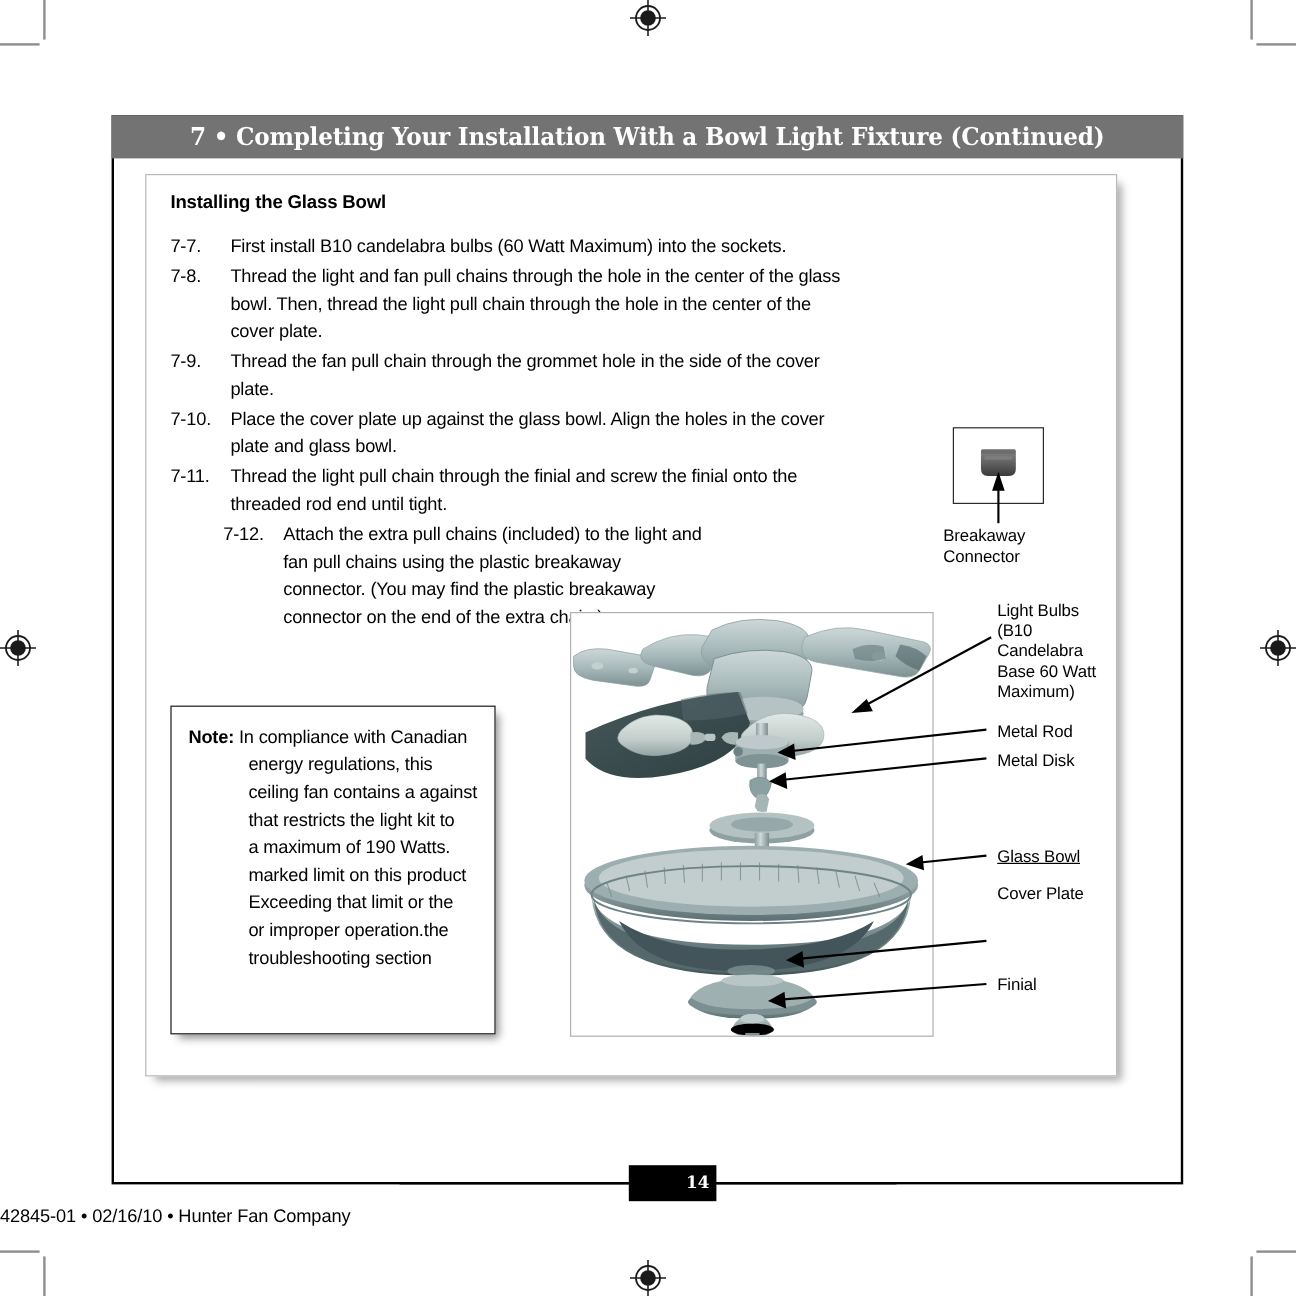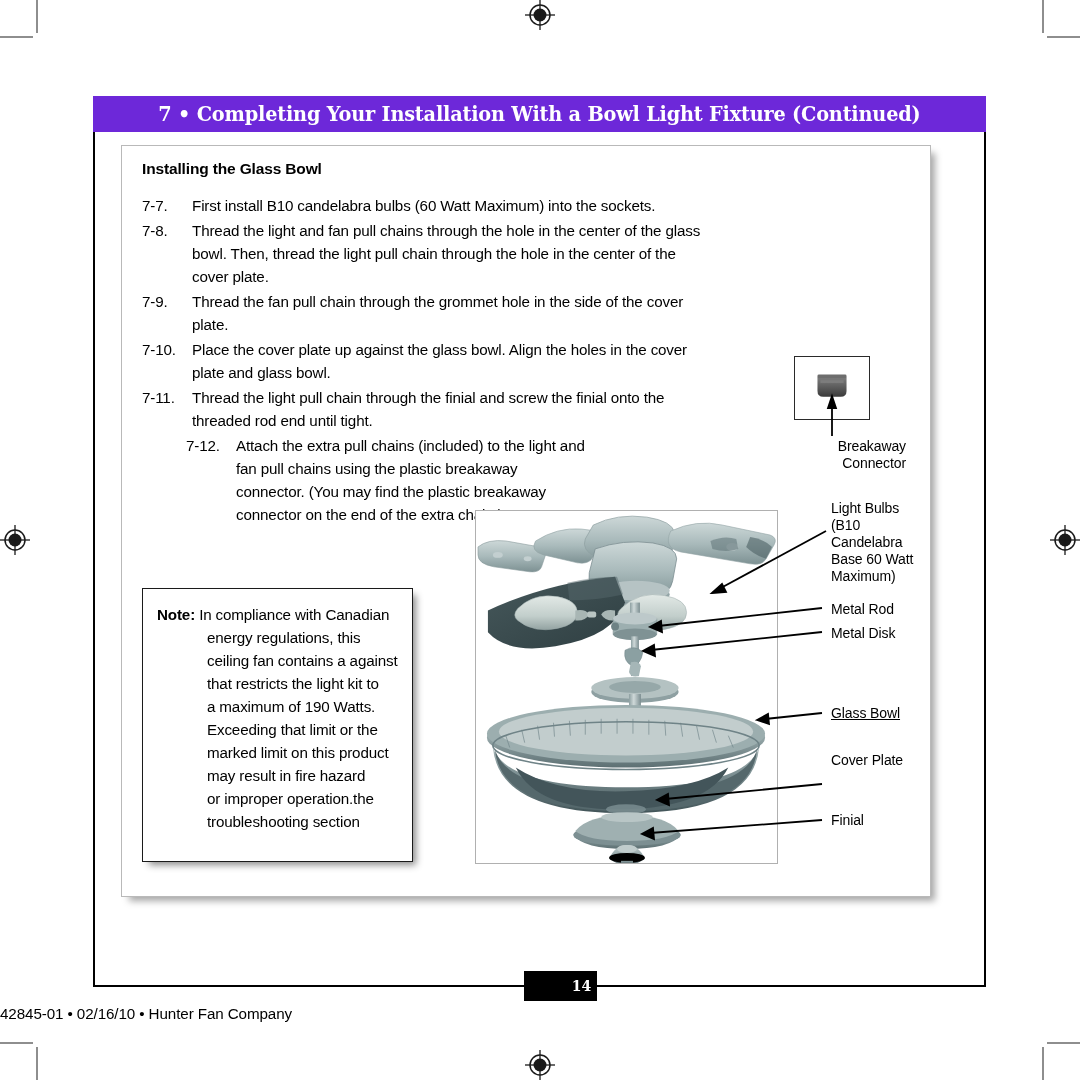--- a/index.html
+++ b/index.html
@@ -32,21 +32,21 @@
     background: #ffffff;
   }
 
   
   #title-bar {
     position: absolute;
     left: 93px;
     top: 96px;
     width: 893px;
     height: 36px;
-    background: #6d28d9;
+    background: #737373;
     color: #ffffff;
     display: flex;
     align-items: center;
     justify-content: center;
     box-sizing: border-box;
   }
   #title-bar .title-text {
     font-family: "DejaVu Serif", serif;
     font-weight: bold;
     font-size: 20.5px;
@@ -142,21 +142,21 @@
     height: 64px;
     border: 1.5px solid #2a2a2a;
     box-sizing: border-box;
     background: #ffffff;
   }
   #breakaway-caption {
     position: absolute;
     left: 786px;
     top: 438px;
     width: 120px;
-    text-align: right;
+    text-align: left;
     font-size: 14px;
     line-height: 16.5px;
     letter-spacing: -0.1px;
   }
 
   
   .callout {
     position: absolute;
     font-size: 14px;
     line-height: 17px;
@@ -282,23 +282,22 @@
 </div>
 
 <div id="note-box">
   <div id="note-inner">
     <span class="note-label">Note:</span>
     <span class="note-body-first">In compliance with Canadian</span>
     <span class="note-line">energy regulations, this</span>
     <span class="note-line">ceiling fan contains a against</span>
     <span class="note-line">that restricts the light kit to</span>
     <span class="note-line">a maximum of 190 Watts.</span>
+    <span class="note-line">marked limit on this product</span>
     <span class="note-line">Exceeding that limit or the</span>
-    <span class="note-line">marked limit on this product</span>
-    <span class="note-line">may result in fire hazard</span>
     <span class="note-line">or improper operation.the</span>
     <span class="note-line">troubleshooting section</span>
   </div>
 </div>
 
 <div id="breakaway-box">
   <svg width="100%" height="100%" viewBox="0 0 76 64">
     <defs>
       <linearGradient id="bcg" x1="0" y1="0" x2="0" y2="1">
         <stop offset="0%" stop-color="#7a7a7a"></stop>
@@ -477,18 +476,18 @@
 </svg>
 
 <div class="callout" style="left:831px;top:500px;width:110px;">Light Bulbs
 (B10
 Candelabra
 Base 60 Watt
 Maximum)</div>
 <div class="callout" style="left:831px;top:601px;">Metal Rod</div>
 <div class="callout" style="left:831px;top:625px;">Metal Disk</div>
 <div class="callout" style="left:831px;top:705px;text-decoration:underline;">Glass Bowl</div>
-<div class="callout" style="left:831px;top:752px;">Cover Plate</div>
+<div class="callout" style="left:831px;top:736px;">Cover Plate</div>
 <div class="callout" style="left:831px;top:812px;">Finial</div>
 
 <div id="footer-rule"></div>
 <div id="page-number-badge">14</div>
 <div id="footer-text">42845-01  •  02/16/10  •  Hunter Fan Company</div>
 
 </body></html>

